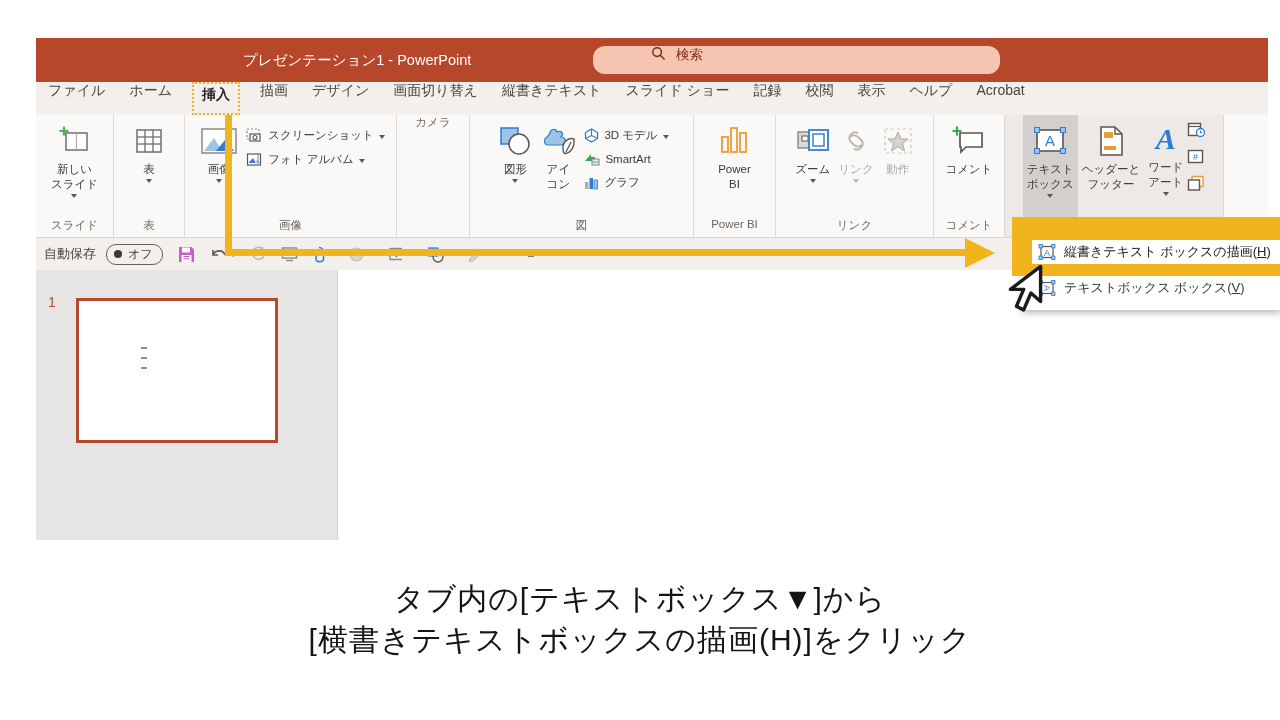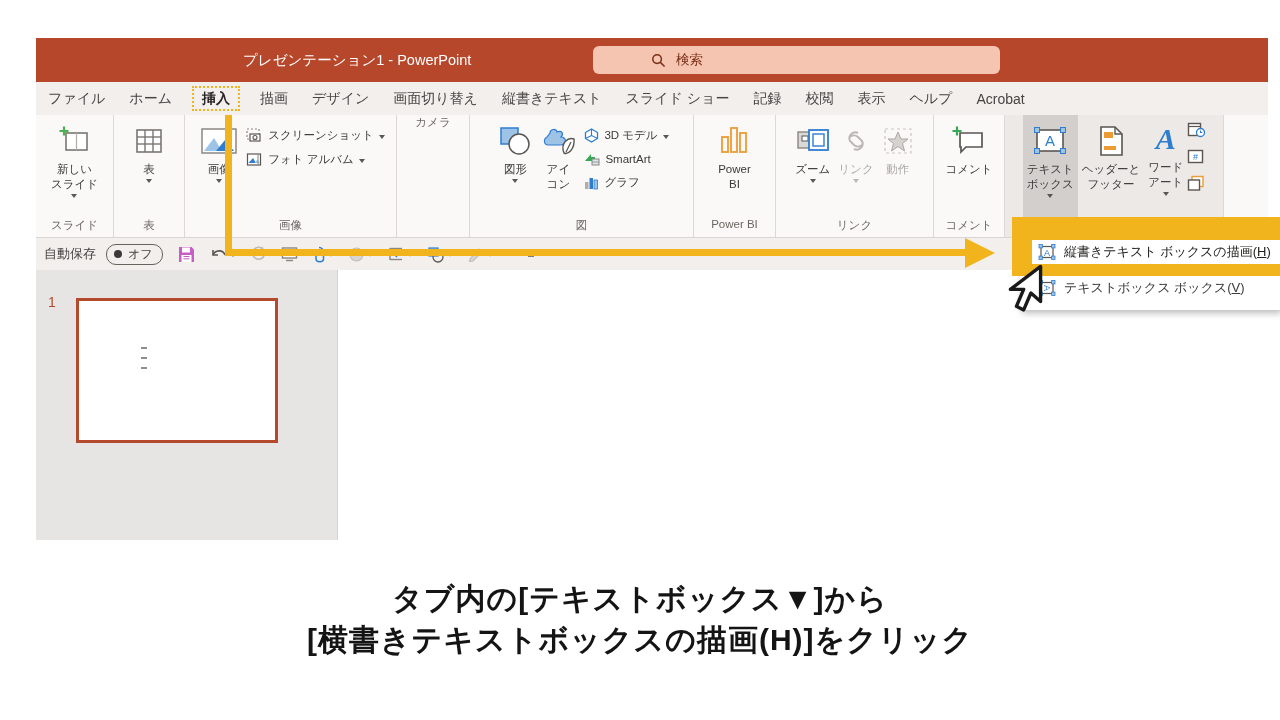--- a/index.html
+++ b/index.html
@@ -6,24 +6,24 @@
   body { font-family:"Liberation Sans", sans-serif; background:#fff; }
   .page { position:relative; width:1280px; height:720px; background:#fff; overflow:hidden; }
 
   
   .app { position:absolute; left:36px; top:38px; width:1232px; height:507px; }
 
   
   .titlebar { position:relative; height:44px; background:#B6472B; }
   .title { position:absolute; left:207px; top:0; height:44px; line-height:44px; color:#fff; font-size:14.5px; }
   .searchbox { position:absolute; left:557px; top:8px; width:407px; height:28px; background:#F5C5B1;
-               border-radius:6px; display:flex; align-items:center; color:#7a2e17; font-size:13.5px; padding-left:58px; gap:10px; }
-
-  
-  .menurow { position:relative; height:33px; background:#F2EFED; display:flex; align-items:center;
+               border-radius:12px; display:flex; align-items:flex-start; color:#7a2e17; font-size:13.5px; padding-left:58px; gap:10px; }
+
+  
+  .menurow { position:relative; height:33px; background:#F2EFED; display:flex; 
              gap:24px; padding-left:12px; font-size:14px; color:#474442; }
   .tab { white-space:nowrap; }
   .tab-active { font-weight:bold; color:#262524; border:2px dotted #F1B41C; padding:2px 8px 1px 8px; margin:0 -4px; }
   .ins-underline { height:4px; width:34px; background:#A33E2B; margin:1px auto 0; }
 
   
   .ribbon { position:relative; height:123px; background:#FAF9F8; border-bottom:1px solid #D9D5D2; display:flex; }
   .rgroup { position:relative; height:100%; border-right:1px solid #DCD8D5; display:flex; flex-direction:column; }
   .rcontent { flex:1; display:flex; align-items:flex-start; justify-content:center; padding-top:5px; }
   .gname { height:19px; text-align:center; font-size:11.5px; color:#6B6661; }
@@ -67,21 +67,21 @@
             box-shadow:2px 3px 7px rgba(0,0,0,.28); z-index:5; }
   .dditem1 { position:absolute; left:1032px; top:240px; width:248px; height:24px; background:#fff; z-index:7;
              display:flex; align-items:center; gap:8px; padding-left:6px; font-size:13px; color:#232221; white-space:nowrap; }
   .dditem2 { position:absolute; left:1032px; top:276px; width:248px; height:24px; z-index:7;
              display:flex; align-items:center; gap:8px; padding-left:6px; font-size:13px; color:#3c3b3a; white-space:nowrap; }
   .accel { text-decoration:underline; }
   .cursor { position:absolute; left:985px; top:262px; z-index:9; }
 
   
   .caption { position:absolute; left:0; top:578px; width:1280px; text-align:center;
-             font-weight:700; font-size:30px; line-height:1.38; color:#141414; letter-spacing:1px; }
+             font-weight:400; font-size:30px; line-height:1.38; color:#141414; letter-spacing:1px; }
 </style>
 </head>
 <body>
 
 <div class="page">
 
   <div class="app">
 
     <div class="titlebar">
       <span class="title">プレゼンテーション1 - PowerPoint</span>

